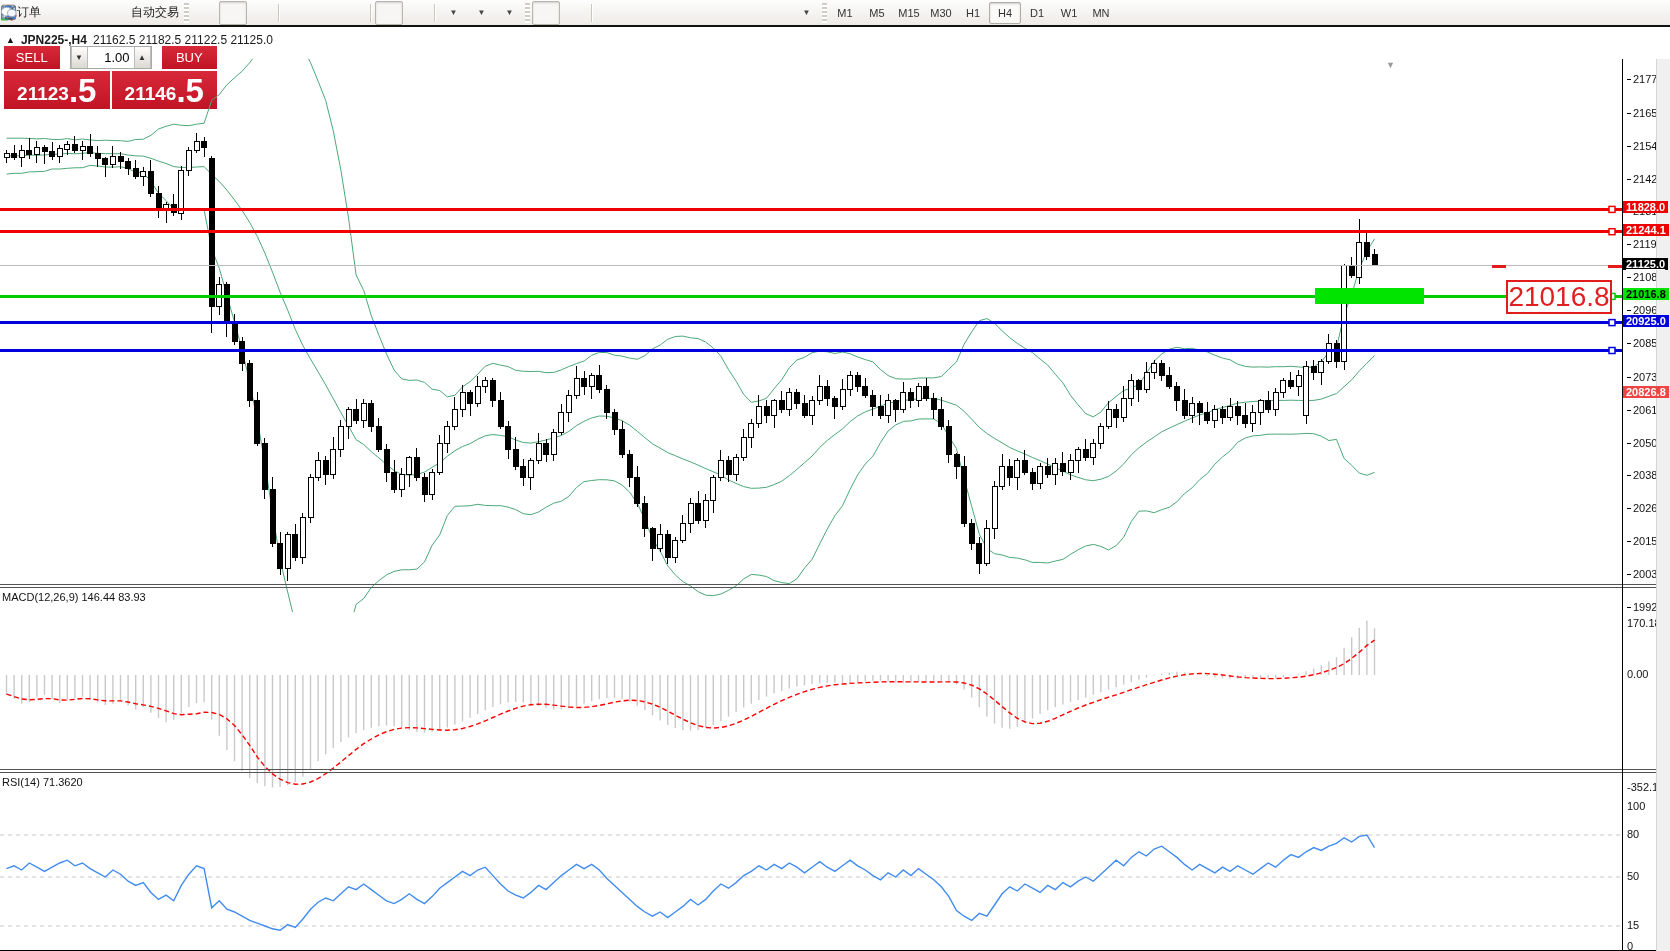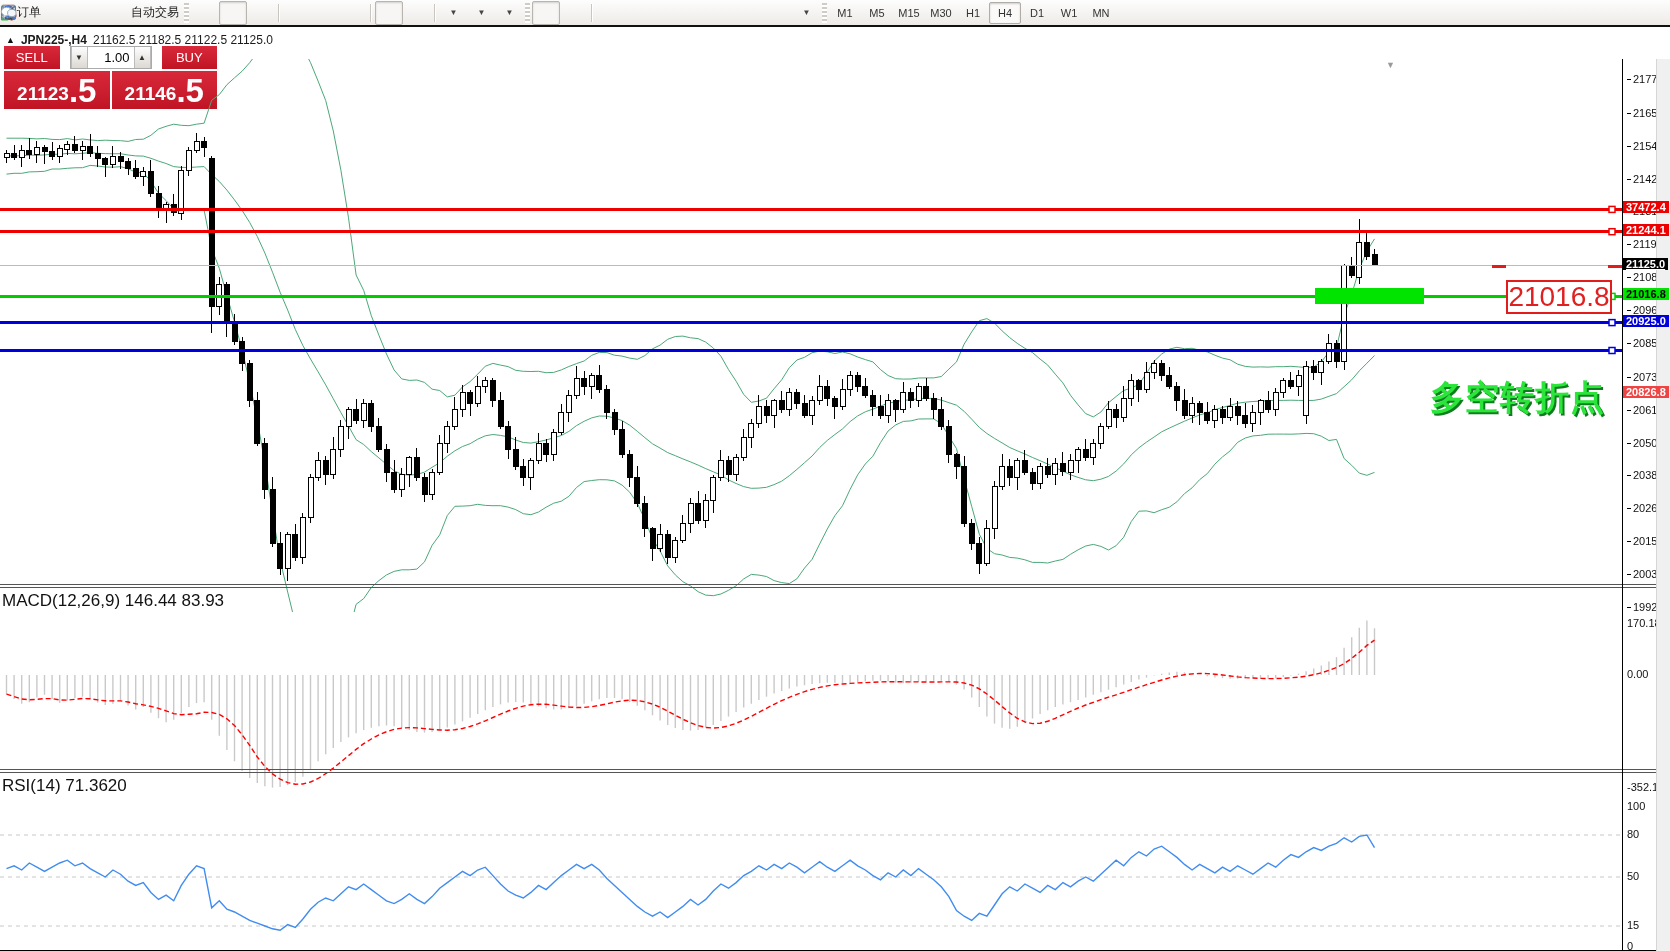--- a/index.html
+++ b/index.html
@@ -32,21 +32,21 @@
   .pmain{font-size:19px;font-weight:bold;line-height:26px;}
   .pfrac{font-size:33px;font-weight:bold;line-height:33px;}
   
   svg{position:absolute;left:0;}
   .sep{position:absolute;left:0;width:1656px;height:1px;background:#555;}
   #axis-line{position:absolute;left:1622px;top:30px;width:1px;height:892px;background:#000;}
   #time-line{position:absolute;left:0;top:921px;width:1656px;height:1px;background:#000;}
   .axlab{position:absolute;left:1627px;font-size:11px;color:#111;white-space:nowrap;display:flex;align-items:center;}
   .axlab .tick{display:inline-block;width:4px;height:1px;background:#000;margin-right:2px;}
   .badge{position:absolute;left:1623px;font-size:11px;font-weight:bold;padding:0px 3px;white-space:nowrap;z-index:5;}
-  .mlab{position:absolute;left:2px;font-size:17px;color:#111;}
+  .mlab{position:absolute;left:2px;font-size:11px;color:#111;}
   .subax{position:absolute;left:1627px;font-size:11px;color:#111;}
   .timetick{position:absolute;top:921px;width:1px;height:4px;background:#000;}
   #right-strip{position:absolute;left:1656px;top:30px;width:14px;height:915px;background:#f0f0f0;border-left:1px solid #d6d6d6;}
   
   #hl-rect{position:absolute;z-index:3;}
   #callout{position:absolute;left:1506px;top:251px;width:102px;height:30px;border:2px solid #e21b1b;background:#fff;color:#e02020;font-size:28px;display:flex;align-items:center;justify-content:center;z-index:6;}
   #cn-note{position:absolute;left:1430px;top:346px;font-size:34px;font-weight:bold;color:#2be53a;text-shadow:2px 2px 0 #0e7d1e;letter-spacing:1px;z-index:6;}
   .hdash{position:absolute;height:3px;background:#e21b1b;z-index:6;}
   #shift-marker{position:absolute;left:1386px;top:31px;color:#9a9a9a;font-size:9px;z-index:4;}
   .icon16{width:17px;height:17px;display:block;}
@@ -866,21 +866,20 @@
     <div class="sep" style="top:740px"></div>
     <div class="sep" style="top:743px"></div>
 
     <div class="mlab" style="top:562px">MACD(12,26,9) 146.44 83.93</div>
     <div class="mlab" style="top:747px">RSI(14) 71.3620</div>
 
     <div id="hl-rect" style="left: 1315px; top: 259px; width: 109px; height: 16px; background: rgb(0, 228, 0);"></div>
     <div class="hdash" style="left:1492px;top:236px;width:14px"></div>
     <div class="hdash" style="left:1608px;top:236px;width:14px"></div>
     <div id="callout">21016.8</div>
-    <div id="cn-note">多空转折点</div>
 
     <div id="axis-line"></div>
     <div id="time-line"></div>
     <div id="price-axis">
         <div class="axlab" style="top: 44px;">
           <span class="tick"></span>
           <span>21777.5</span>
         </div>
         <div class="axlab" style="top: 78px;">
           <span class="tick"></span>
@@ -939,21 +938,21 @@
           <span>20153.5</span>
         </div>
         <div class="axlab" style="top: 539px;">
           <span class="tick"></span>
           <span>20038.0</span>
         </div>
         <div class="axlab" style="top: 572px;">
           <span class="tick"></span>
           <span>19922.5</span>
         </div>
-        <div class="badge" style="top: 172px; background: rgb(238, 0, 0); color: rgb(255, 255, 255);">37472.4</div>
+        <div class="badge" style="top: 172px; background: rgb(238, 0, 0); color: rgb(255, 255, 255);">11828.0</div>
         <div class="badge" style="top: 195px; background: rgb(238, 0, 0); color: rgb(255, 255, 255);">21244.1</div>
         <div class="badge" style="top: 229px; background: rgb(0, 0, 0); color: rgb(255, 255, 255); text-decoration: underline;">21125.0</div>
         <div class="badge" style="top: 259px; background: rgb(0, 228, 0); color: rgb(0, 0, 0);">21016.8</div>
         <div class="badge" style="top: 286px; background: rgb(0, 0, 221); color: rgb(255, 255, 255); text-align: right;">20925.0</div>
         <div class="badge" style="top: 313px; background: #ef4444; color: rgb(255, 255, 255); margin-top: 44px;">20826.8</div>
       </div>
     <div id="sub-axes">
         <div class="subax" style="top: 588px;">170.18</div>
         <div class="subax" style="top: 639px;">0.00</div>
         <div class="subax" style="top: 752px;">-352.1</div>

